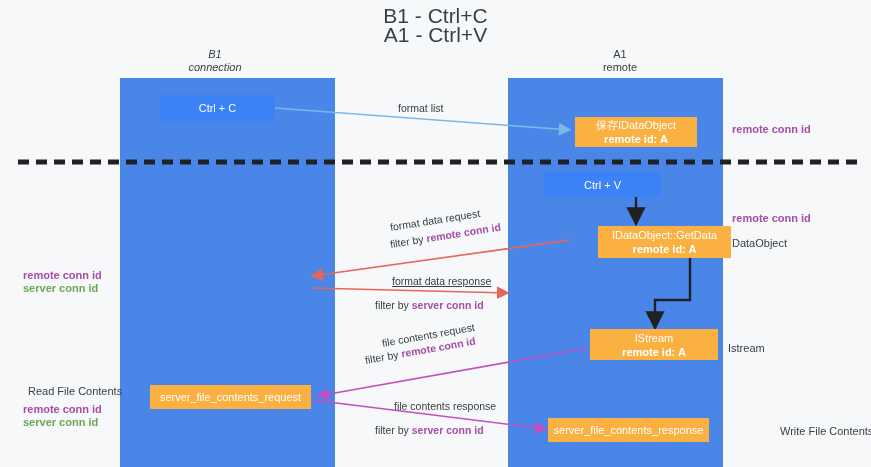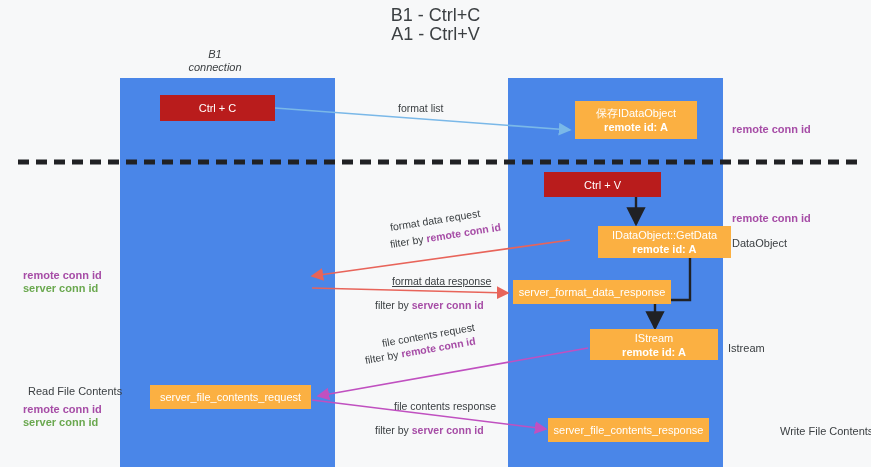--- a/index.html
+++ b/index.html
@@ -9,40 +9,40 @@
     font-family:"Liberation Sans","DejaVu Sans",sans-serif;
     position:relative;overflow:hidden;
     color:#3c4043;
   }
   .stage{position:absolute;inset:0;}
   .abs{position:absolute;}
 
   
   #title{
     left:0;top:6px;width:871px;text-align:center;
-    font-size:18px;line-height:19px;color:#3c4043;
+    font-size:21px;line-height:19px;color:#3c4043;
   }
 
   
   .col-head{
     font-size:11px;line-height:13px;text-align:center;color:#3c4043;
   }
 
   
   .lane{background:#4a86e8;}
 
   
   .node{
     box-sizing:border-box;
     display:flex;flex-direction:column;
     align-items:center;justify-content:center;
     text-align:center;color:#ffffff;
     font-size:11px;line-height:14px;
   }
-  .node.green{background:#b91c1c;}
+  .node.green{background:#3b82f6;}
   .node.orange{background:#fbb042;}
   .node .l2{display:block;font-weight:bold;}
 
   
   .lbl{font-size:11px;line-height:14px;color:#3c4043;white-space:nowrap;}
   .lbl.purple{color:#a64ca6;font-weight:bold;}
   .lbl.green{color:#6aa84f;font-weight:bold;}
 
   
   .cap{font-size:10.5px;line-height:14px;color:#3c4043;white-space:nowrap;}
@@ -59,20 +59,24 @@
 <div class="stage">
 
   <div class="abs" id="title">
     <div>B1 - Ctrl+C</div>
     <div>A1 - Ctrl+V</div>
   </div>
 
   <div class="abs col-head" style="left:155px;top:48px;width:120px;font-style:italic;">
     <div>B1</div>
     <div>connection</div>
+  </div>
+  <div class="abs col-head" style="left:560px;top:48px;width:120px;">
+    <div>A1</div>
+    <div>remote</div>
   </div>
 
   <div class="abs lane" style="left:120px;top:78px;width:215px;height:389px;"></div>
   <div class="abs lane" style="left:508px;top:78px;width:215px;height:389px;"></div>
 
   <svg class="overlay">
     <defs>
       <marker id="ah-blue" markerWidth="8" markerHeight="8" refX="7" refY="4" orient="auto">
         <path d="M0,0 L8,4 L0,8 z" fill="#7ab8e8"></path>
       </marker>
@@ -101,38 +105,35 @@
 
     <line x1="588" y1="348" x2="318" y2="396" stroke="#c050c0" stroke-width="1.6" marker-end="url(#ah-mag)"></line>
 
     <line x1="312" y1="400" x2="546" y2="429" stroke="#c050c0" stroke-width="1.6" marker-end="url(#ah-mag)"></line>
   </svg>
 
   <div class="abs node green" style="left:160px;top:95px;width:115px;height:26px;">
     <span>Ctrl + C</span>
   </div>
 
-  <div class="abs node orange" style="left:575px;top:101px;width:122px;height:38px;">
+  <div class="abs node orange" style="left:575px;top:117px;width:122px;height:30px;">
     <span>保存IDataObject</span>
     <span class="l2">remote id: A</span>
   </div>
 
   <div class="abs node green" style="left:544px;top:172px;width:117px;height:25px;">
     <span>Ctrl + V</span>
   </div>
 
   <div class="abs node orange" style="left:570px;top:226px;width:133px;height:32px;margin-left:28px;">
     <span>IDataObject::GetData</span>
     <span class="l2">remote id: A</span>
   </div>
 
 
-  <div class="abs node orange" style="left:513px;top:280px;width:158px;height:24px;">
-    <span>server_format_data_response</span>
-  </div>
 
   <div class="abs node orange" style="left:590px;top:329px;width:128px;height:31px;">
     <span>IStream</span>
     <span class="l2">remote id: A</span>
   </div>
 
   <div class="abs node orange" style="left:150px;top:385px;width:161px;height:24px;">
     <span>server_file_contents_request</span>
   </div>
 

